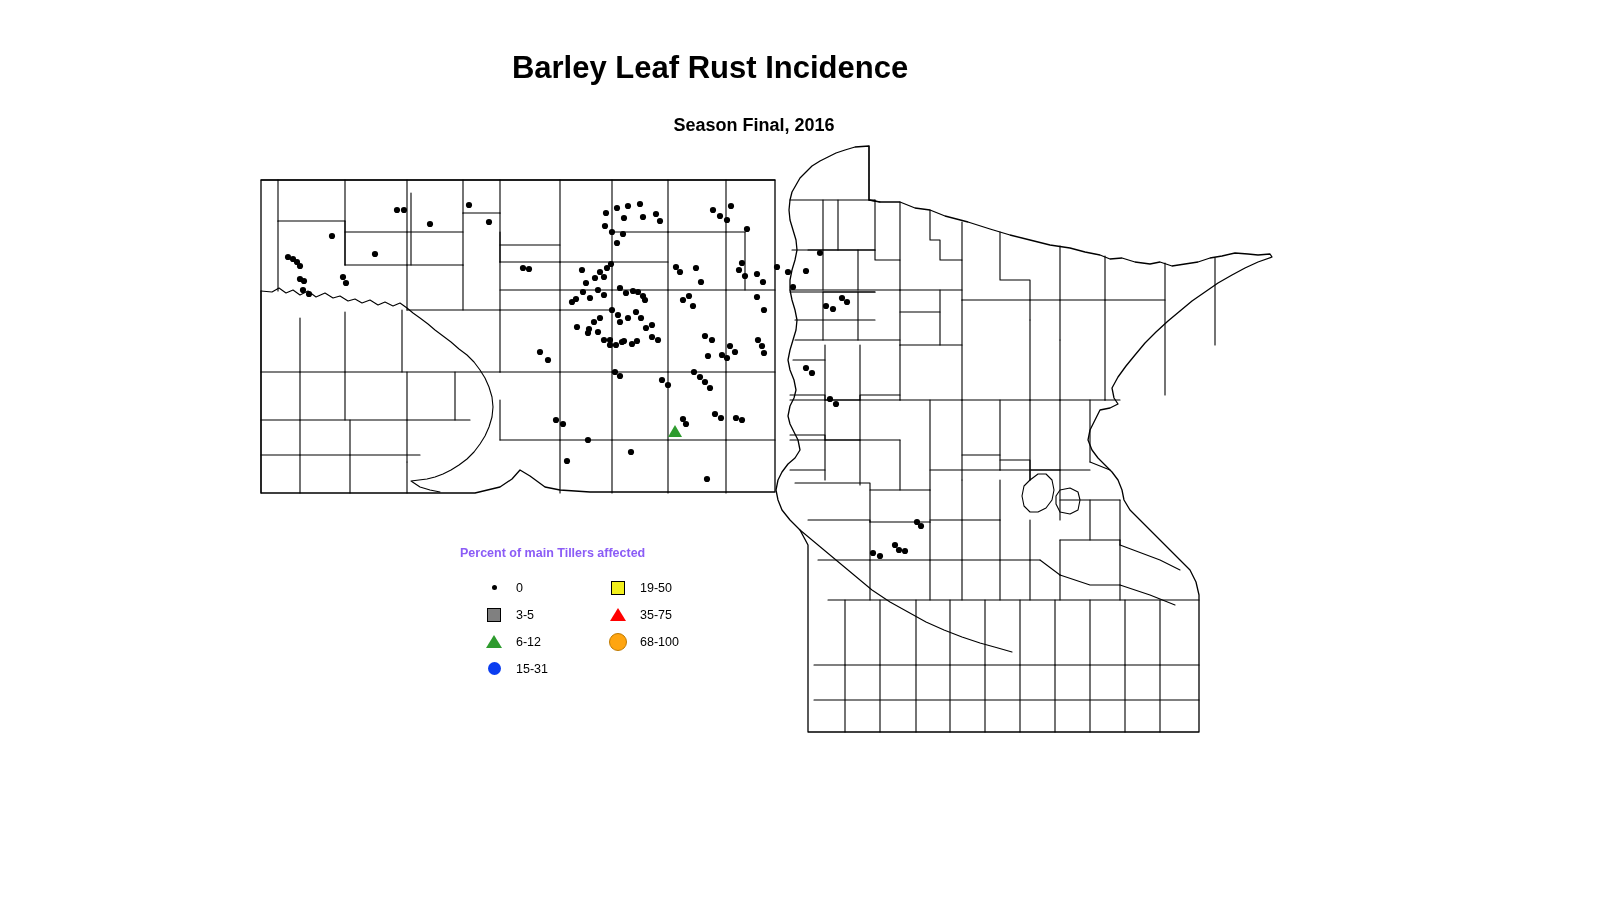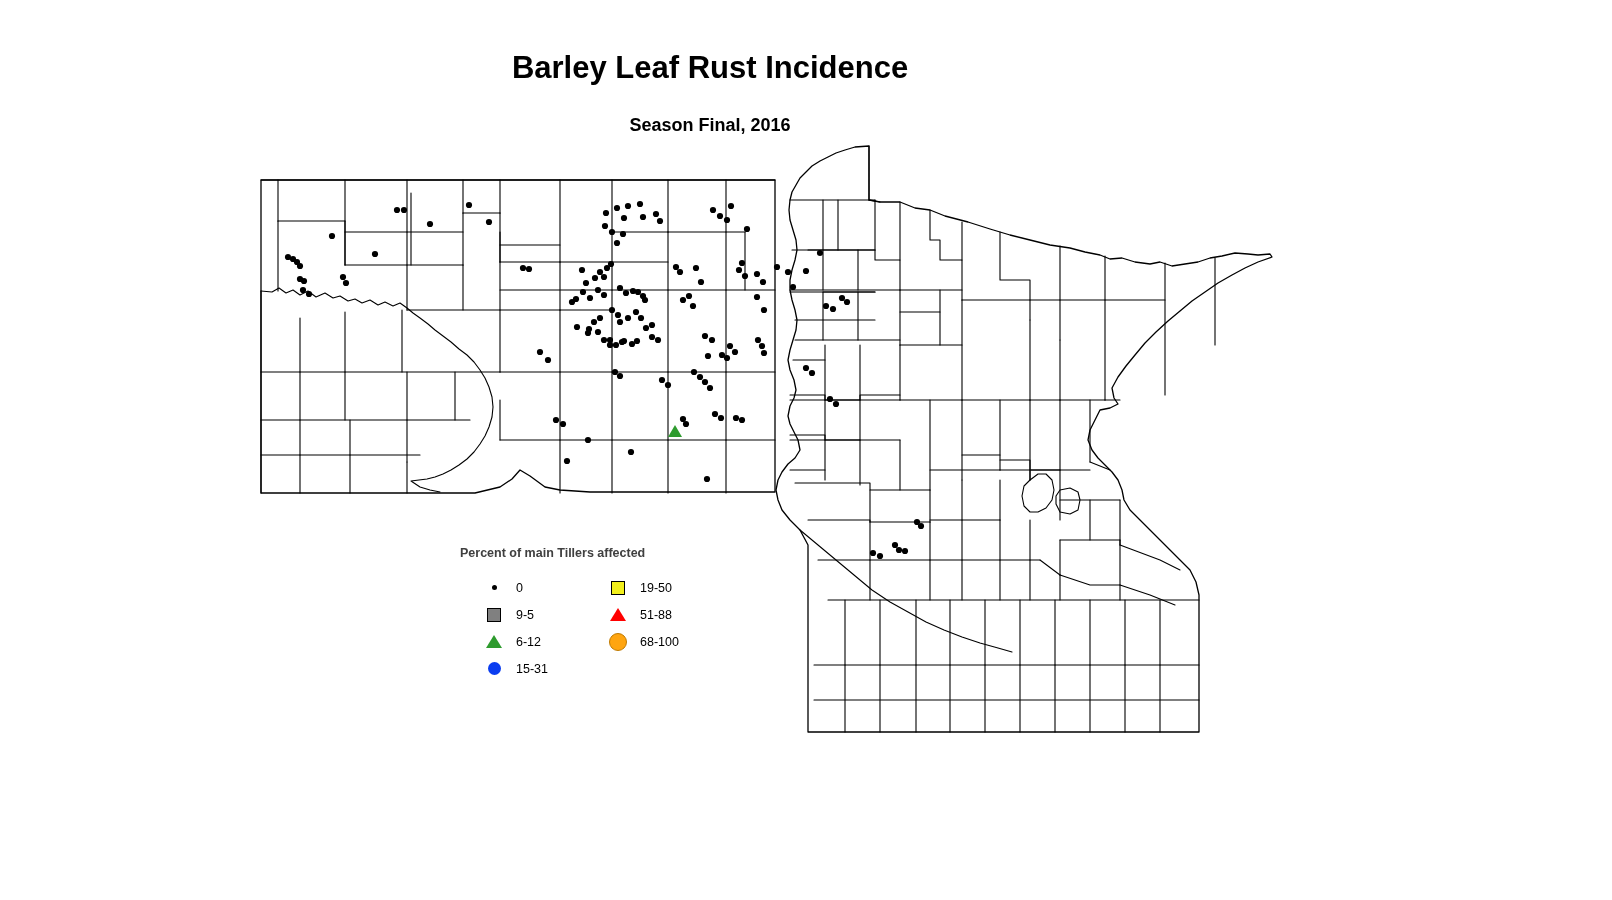--- a/index.html
+++ b/index.html
@@ -28,20 +28,21 @@
   }
   #subtitle {
     position: absolute;
     top: 115px;
     left: 0;
     width: 1420px;
     text-align: center;
     font-size: 18px;
     font-weight: bold;
     color: #000000;
+    padding-left: 44px;
   }
   #map-svg {
     position: absolute;
     top: 0;
     left: 0;
     width: 1612px;
     height: 900px;
   }
   .county-line {
     fill: none;
@@ -59,21 +60,21 @@
   }
   #legend {
     position: absolute;
     left: 460px;
     top: 546px;
     width: 260px;
   }
   #legend-title {
     font-size: 12.5px;
     font-weight: bold;
-    color: #404040;
+    color: #8b5cf6;
     white-space: nowrap;
     margin: 0 0 14px 0;
   }
   .legend-cols {
     position: relative;
     height: 110px;
   }
   .legend-col {
     position: absolute;
     top: 0;
@@ -507,21 +508,21 @@
         <div class="legend-row">
           <span class="legend-sym">
               <span class="sym-dot"></span>
             </span>
           <span class="legend-label">0</span>
         </div>
         <div class="legend-row">
           <span class="legend-sym">
               <span class="sym-square"></span>
             </span>
-          <span class="legend-label">9-5</span>
+          <span class="legend-label">3-5</span>
         </div>
         <div class="legend-row">
           <span class="legend-sym">
               <span class="sym-tri"></span>
             </span>
           <span class="legend-label">6-12</span>
         </div>
         <div class="legend-row">
           <span class="legend-sym">
               <span class="sym-circle"></span>
@@ -534,21 +535,21 @@
         <div class="legend-row">
           <span class="legend-sym">
               <span class="sym-square yellow"></span>
             </span>
           <span class="legend-label">19-50</span>
         </div>
         <div class="legend-row">
           <span class="legend-sym">
               <span class="sym-tri red"></span>
             </span>
-          <span class="legend-label">51-88</span>
+          <span class="legend-label">35-75</span>
         </div>
         <div class="legend-row">
           <span class="legend-sym">
               <span class="sym-circle orange"></span>
             </span>
           <span class="legend-label">68-100</span>
         </div>
       </div>
 
     </div>

